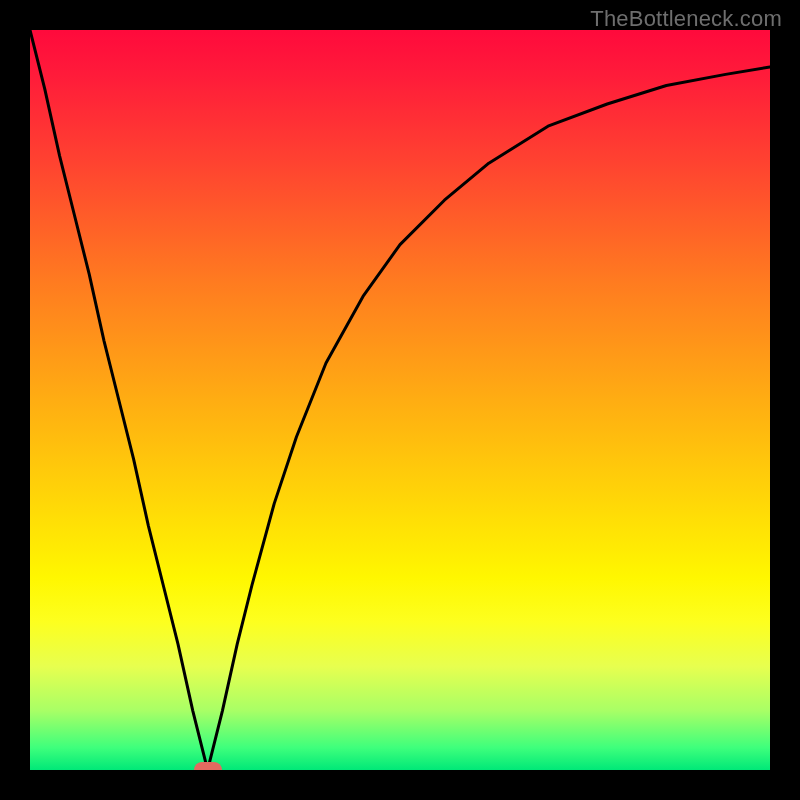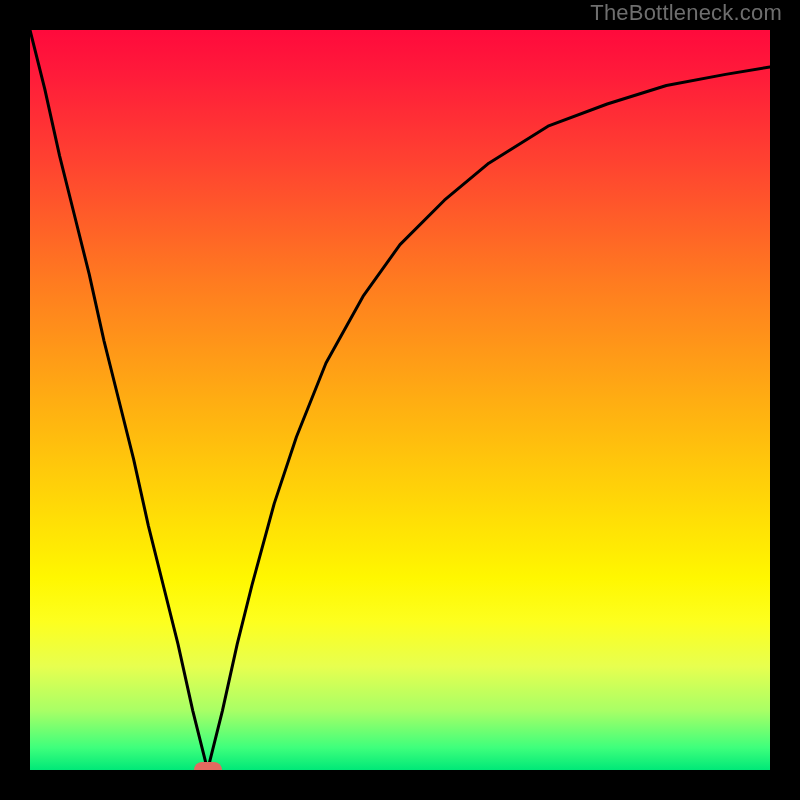--- a/index.html
+++ b/index.html
@@ -12,21 +12,21 @@
     font-family: Arial, Helvetica, sans-serif;
   }
   .frame {
     position: relative;
     width: 800px;
     height: 800px;
     background: #000;
   }
   .watermark {
     position: absolute;
-    top: 0;
+    top: 6px;
     right: 18px;
     color: #6e6e6e;
     font-size: 22px;
     font-weight: 400;
     letter-spacing: 0.2px;
     z-index: 10;
   }
   .plot-area {
     position: absolute;
     left: 30px;

